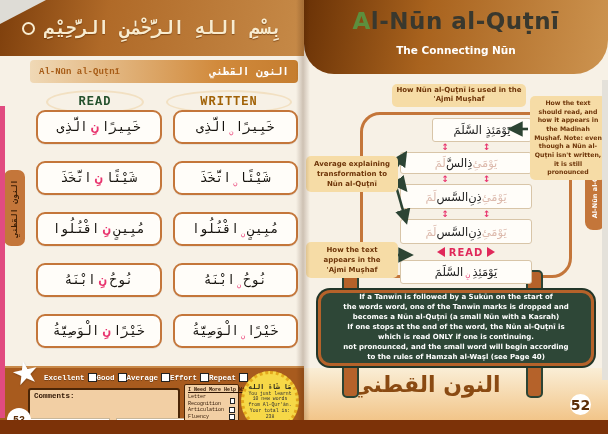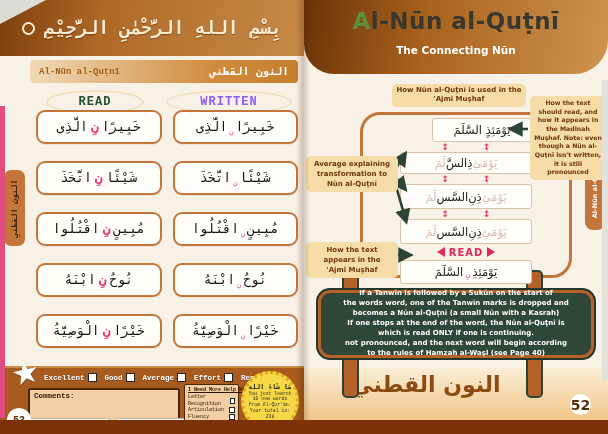--- a/index.html
+++ b/index.html
@@ -24,34 +24,34 @@
   .header-en{color:#a75c17;font-size:9px;font-weight:bold;}
   .header-ar{color:#fff;font-size:11px;font-weight:bold;direction:rtl;}
   .side-tab-left{position:absolute;left:4px;top:170px;width:21px;height:76px;background:#c4763a;
       border-radius:7px;z-index:3;display:flex;align-items:center;justify-content:center;}
   .side-tab-left span{transform:rotate(-90deg);white-space:nowrap;font-size:8px;font-weight:bold;color:#3a1c04;}
   .pink-edge{position:absolute;left:0;top:106px;width:5px;height:312px;background:#e14b80;z-index:4;}
   .oval{position:absolute;top:90px;height:24px;border:2px solid #f2e0c2;border-radius:50%;
       display:flex;align-items:center;justify-content:center;font-weight:800;letter-spacing:1px;
       font-size:12px;box-sizing:border-box;background:transparent;}
   .oval-read{left:46px;width:98px;color:#24502c;}
-  .oval-written{left:166px;width:126px;color:#8b5cf6;}
+  .oval-written{left:166px;width:126px;color:#a16207;}
   .word-table{position:absolute;left:36px;top:110px;width:262px;display:flex;flex-direction:column;gap:17px;}
   .word-row{display:flex;gap:11px;height:34px;}
   .cell{flex:1;background:#fffdf9;border:2px solid #c4763a;border-radius:9px;
       display:flex;align-items:center;justify-content:center;direction:rtl;
       font-size:13px;color:#15120d;box-shadow:0 1px 0 rgba(0,0,0,.06);}
   .nun-red{color:#e8346e;margin:0 3px;font-weight:bold;}
   .mark-small{color:#e8346e;font-size:7px;margin:0 2px;position:relative;top:5px;}
 
   .footer-left{position:absolute;left:0;top:366px;width:304px;height:68px;background:#a85b1e;
       border-top:2px solid #c98a4a;z-index:3;}
   .star{position:absolute;left:12px;top:-18px;font-size:44px;color:#fff;transform:rotate(-12deg);
       text-shadow:0 1px 2px rgba(0,0,0,.25);line-height:1;}
-  .ratings{position:absolute;left:44px;top:5px;display:flex;gap:8px;align-items:center;}
+  .ratings{position:absolute;left:44px;top:5px;display:flex;align-items:center;}
   .rating{display:flex;align-items:center;gap:3px;color:#fff;font-size:7.5px;font-weight:bold;
       text-shadow:0 1px 0 rgba(0,0,0,.3);}
   .cb{width:7px;height:7px;background:#fff;border:1px solid #222;display:inline-block;}
   .comments-box{position:absolute;left:28px;top:20px;width:152px;height:36px;background:#f2cfa4;
       border:2px solid #4a2506;border-radius:3px;padding:2px 4px;box-sizing:border-box;}
   .comments-label{font-size:7.5px;font-weight:bold;color:#2e1503;}
   .date-row{position:absolute;left:28px;top:50px;display:flex;gap:6px;}
   .date-strip{background:#fff;border:1px solid #c9b79a;font-size:6.5px;color:#222;padding:1px 5px;
       display:flex;gap:8px;font-weight:bold;align-items:center;}
   .help-box{position:absolute;left:184px;top:16px;width:55px;height:47px;background:#f2cfa4;
@@ -95,21 +95,21 @@
   .chev{width:0;height:0;border-top:5px solid transparent;border-bottom:5px solid transparent;}
   .chev-l{border-left:8px solid #e0285a;} .chev-r{border-right:8px solid #e0285a;}
   .nun-small-pink{color:#e8346e;font-size:7px;margin:0 2px;position:relative;top:3px;}
   .arrow-svg{position:absolute;left:0;top:0;width:304px;height:434px;z-index:4;pointer-events:none;}
   .side-tab-right{position:absolute;left:281px;top:150px;width:20px;height:80px;background:#c4763a;
       border-radius:8px;z-index:2;display:flex;align-items:center;justify-content:center;}
   .side-tab-right span{transform:rotate(-90deg);white-space:nowrap;font-size:6.5px;font-weight:bold;color:#fff;}
   .post{position:absolute;width:17px;height:128px;background:#b5622a;border:2.5px solid #2c4434;
       border-radius:5px;z-index:3;box-sizing:border-box;}
   .post-l{left:38px;top:270px;} .post-r{left:222px;top:270px;}
-  .signboard{position:absolute;left:14px;top:290px;width:276px;height:68px;background:#2e4737;
+  .signboard{position:absolute;left:14px;top:290px;width:276px;height:76px;background:#2e4737;
       border:3px solid #b5622a;box-shadow:0 0 0 2px #223629;border-radius:12px;z-index:4;
       display:flex;flex-direction:column;align-items:center;justify-content:center;box-sizing:border-box;}
   .sign-line{color:#fff;font-size:7px;font-weight:bold;line-height:1.42;white-space:nowrap;}
   .footer-right{position:absolute;left:0;top:368px;width:304px;height:52px;
       background:linear-gradient(#faeed6,#f2c589);z-index:2;}
   .footer-ar{position:absolute;left:0;right:60px;top:4px;text-align:center;font-size:22px;
       font-weight:bold;color:#8a4a12;direction:rtl;}
   .pc-52{left:266px;top:26px;width:21px;height:21px;font-size:14px;}
 
   
@@ -364,21 +364,21 @@
     </div>
 
     <div class="post post-l"></div>
     <div class="post post-r"></div>
     <div class="signboard">
       <div class="sign-line">If a Tanwīn is followed by a Sukūn on the start of</div>
       <div class="sign-line">the words word, one of the Tanwīn marks is dropped and</div>
       <div class="sign-line">becomes a Nūn al-Quṭnī (a small Nūn with a Kasrah)</div>
       <div class="sign-line">If one stops at the end of the word, the Nūn al-Quṭnī is</div>
       <div class="sign-line">which is read ONLY if one is continuing.</div>
-      <div class="sign-line">not pronounced, and the next word will begin according</div>
+      <div class="sign-line">not pronounced, and the small word will begin according</div>
       <div class="sign-line">to the rules of Hamzah al-Waṣl (see Page 40)</div>
     </div>
 
     <div class="footer-right">
       <div class="footer-ar">النون القطني</div>
       <div class="page-circ pc-52">52</div>
     </div>
   </div>
 
   <div class="spine"></div>

